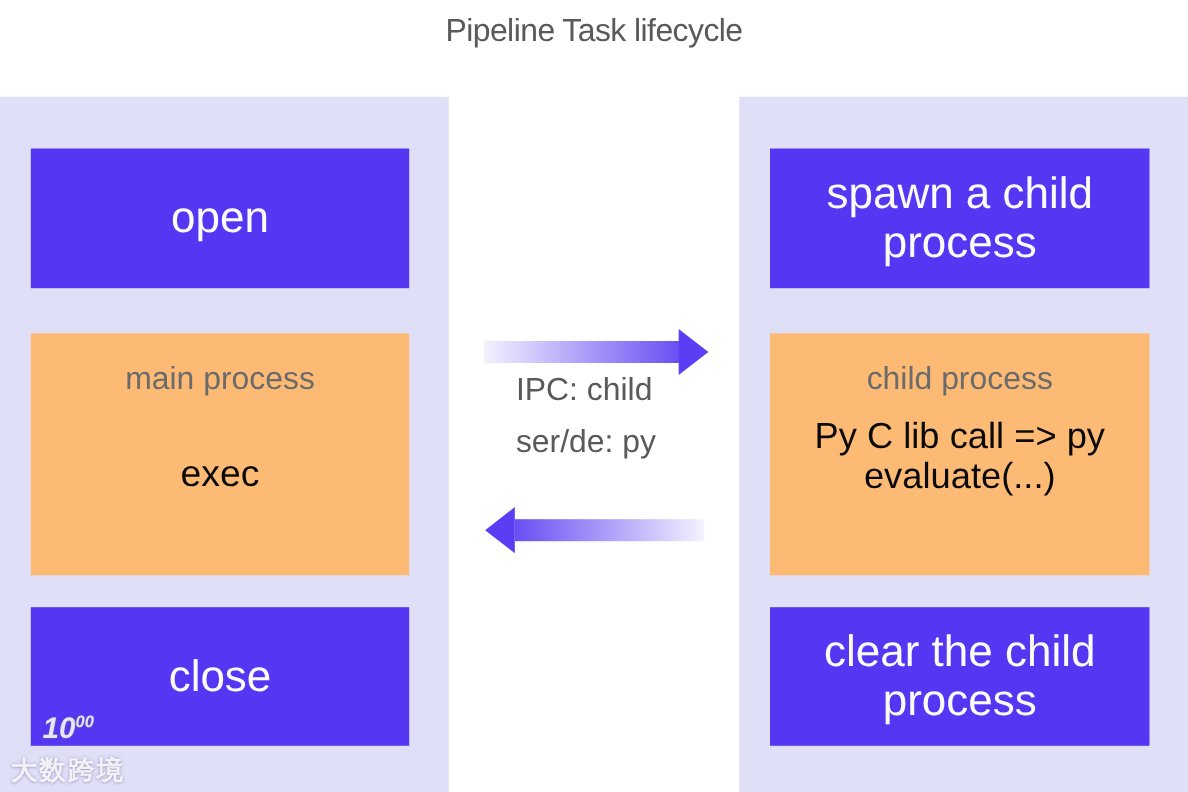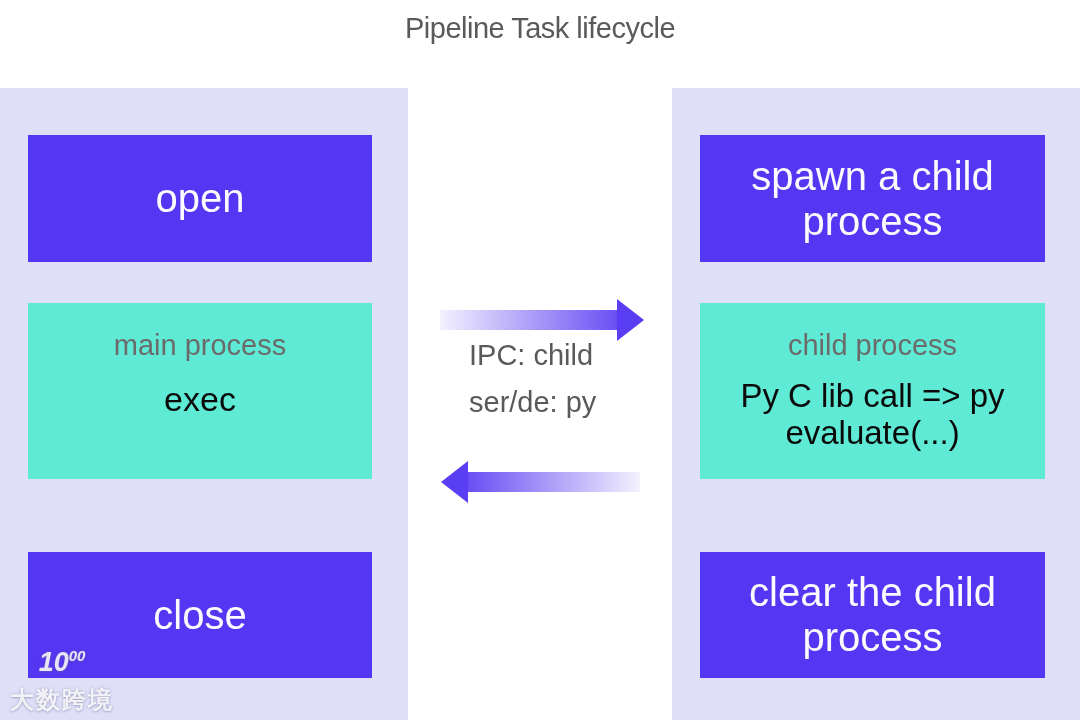--- a/index.html
+++ b/index.html
@@ -25,28 +25,28 @@
     display:flex; align-items:center; justify-content:center;
     text-align:center; font-size:40px; line-height:1.12;
     padding:0 24px;
   }
   .panel.left  .action-box { width:344px; }
   .panel.right .action-box { width:345px; }
   .action-box.top    { top:47px;  height:127px; }
   .action-box.bottom { top:464px; height:126px; }
 
   .card {
-    position:absolute; left:28px; top:215px; height:176px;
-    background:#5eead4; text-align:center;
+    position:absolute; left:28px; top:215px; height:220px;
+    background:#fdba74; text-align:center;
   }
   .panel.left  .card { width:344px; }
   .panel.right .card { width:345px; }
   .card-header { padding-top:26px; font-size:29px; color:#6B6B6B; }
   .card-body   { font-size:34px; color:#0A0A0A; }
-  .panel.left  .card-body { margin-top:18px; }
+  .panel.left  .card-body { margin-top:50px; }
   .panel.right .card-body { margin-top:16px; font-size:33px; line-height:1.12; padding:0 14px; }
 
   .arrow-shaft { position:absolute; height:20px; }
   .arrow-shaft.to-right { left:440px; top:310px; width:178px;
     background:linear-gradient(to right, #F3F2FE, #6A4EF3); }
   .arrow-shaft.to-left  { left:468px; top:472px; width:172px;
     background:linear-gradient(to right, #6A4EF3, #F3F2FE); }
   .arrow-head { position:absolute; width:0; height:0;
     border-top:21px solid transparent; border-bottom:21px solid transparent; }
   .arrow-head.right { left:617px; top:299px; border-left:27px solid #5A3EF3; }

